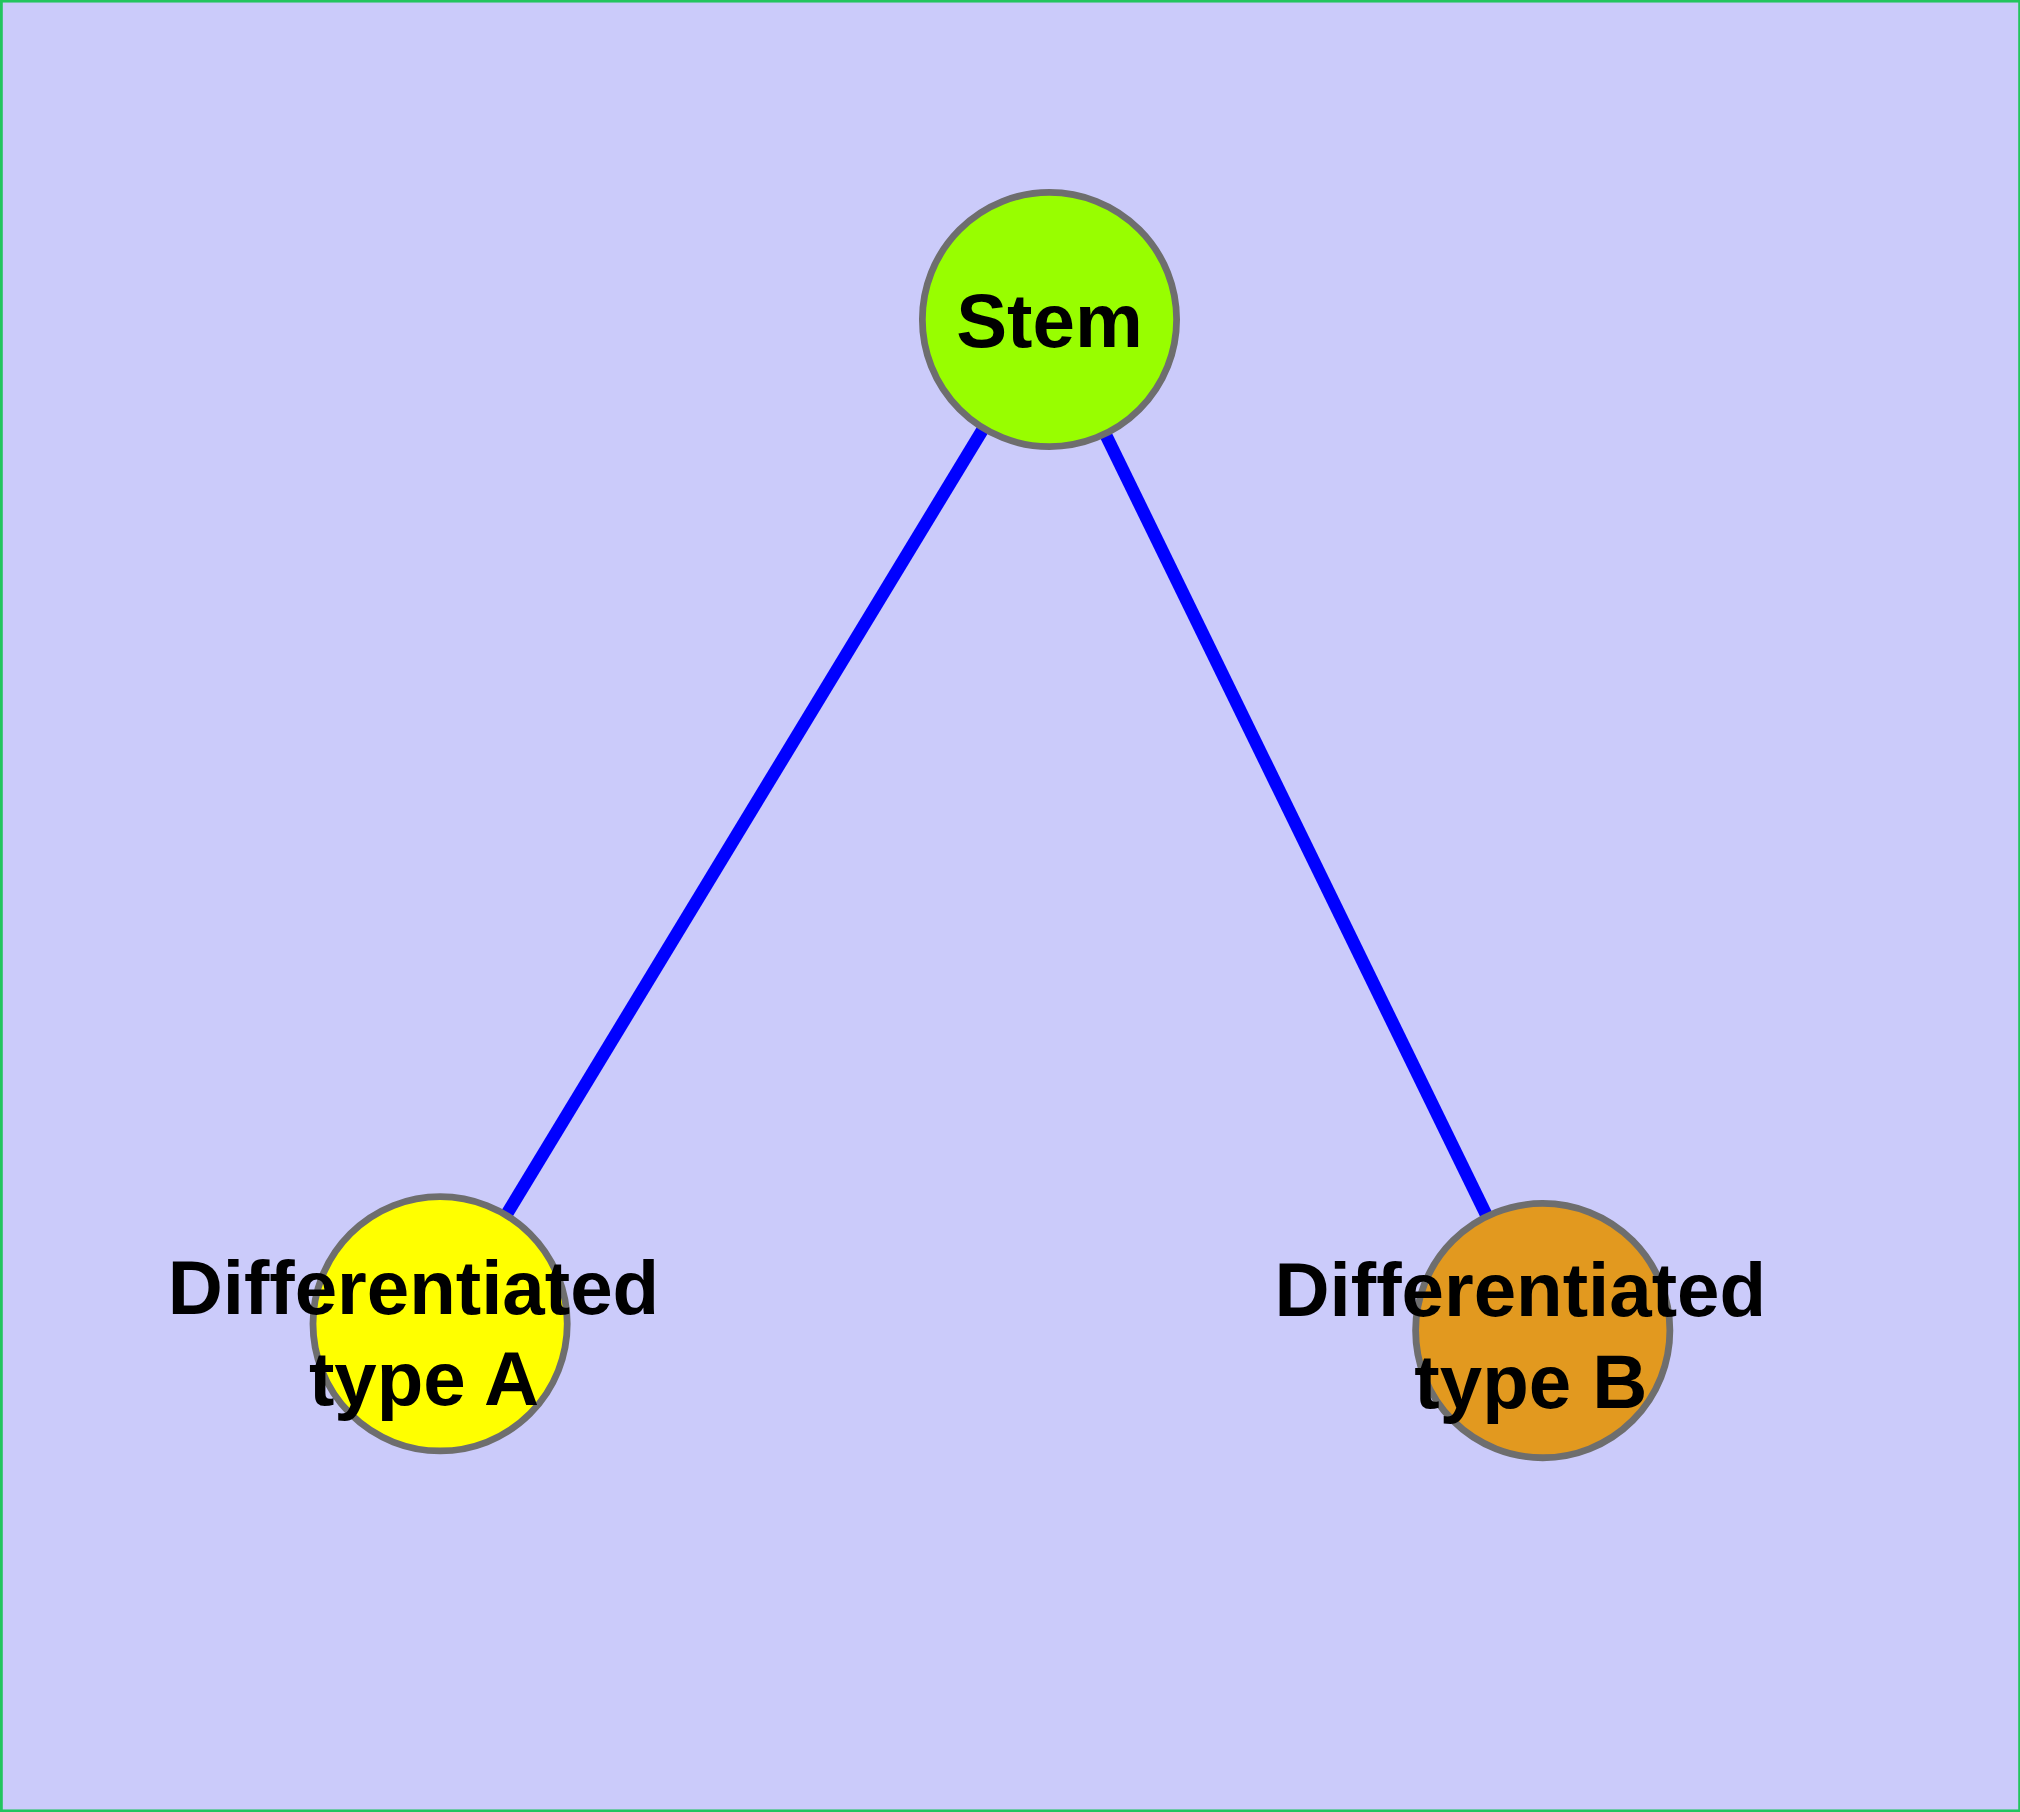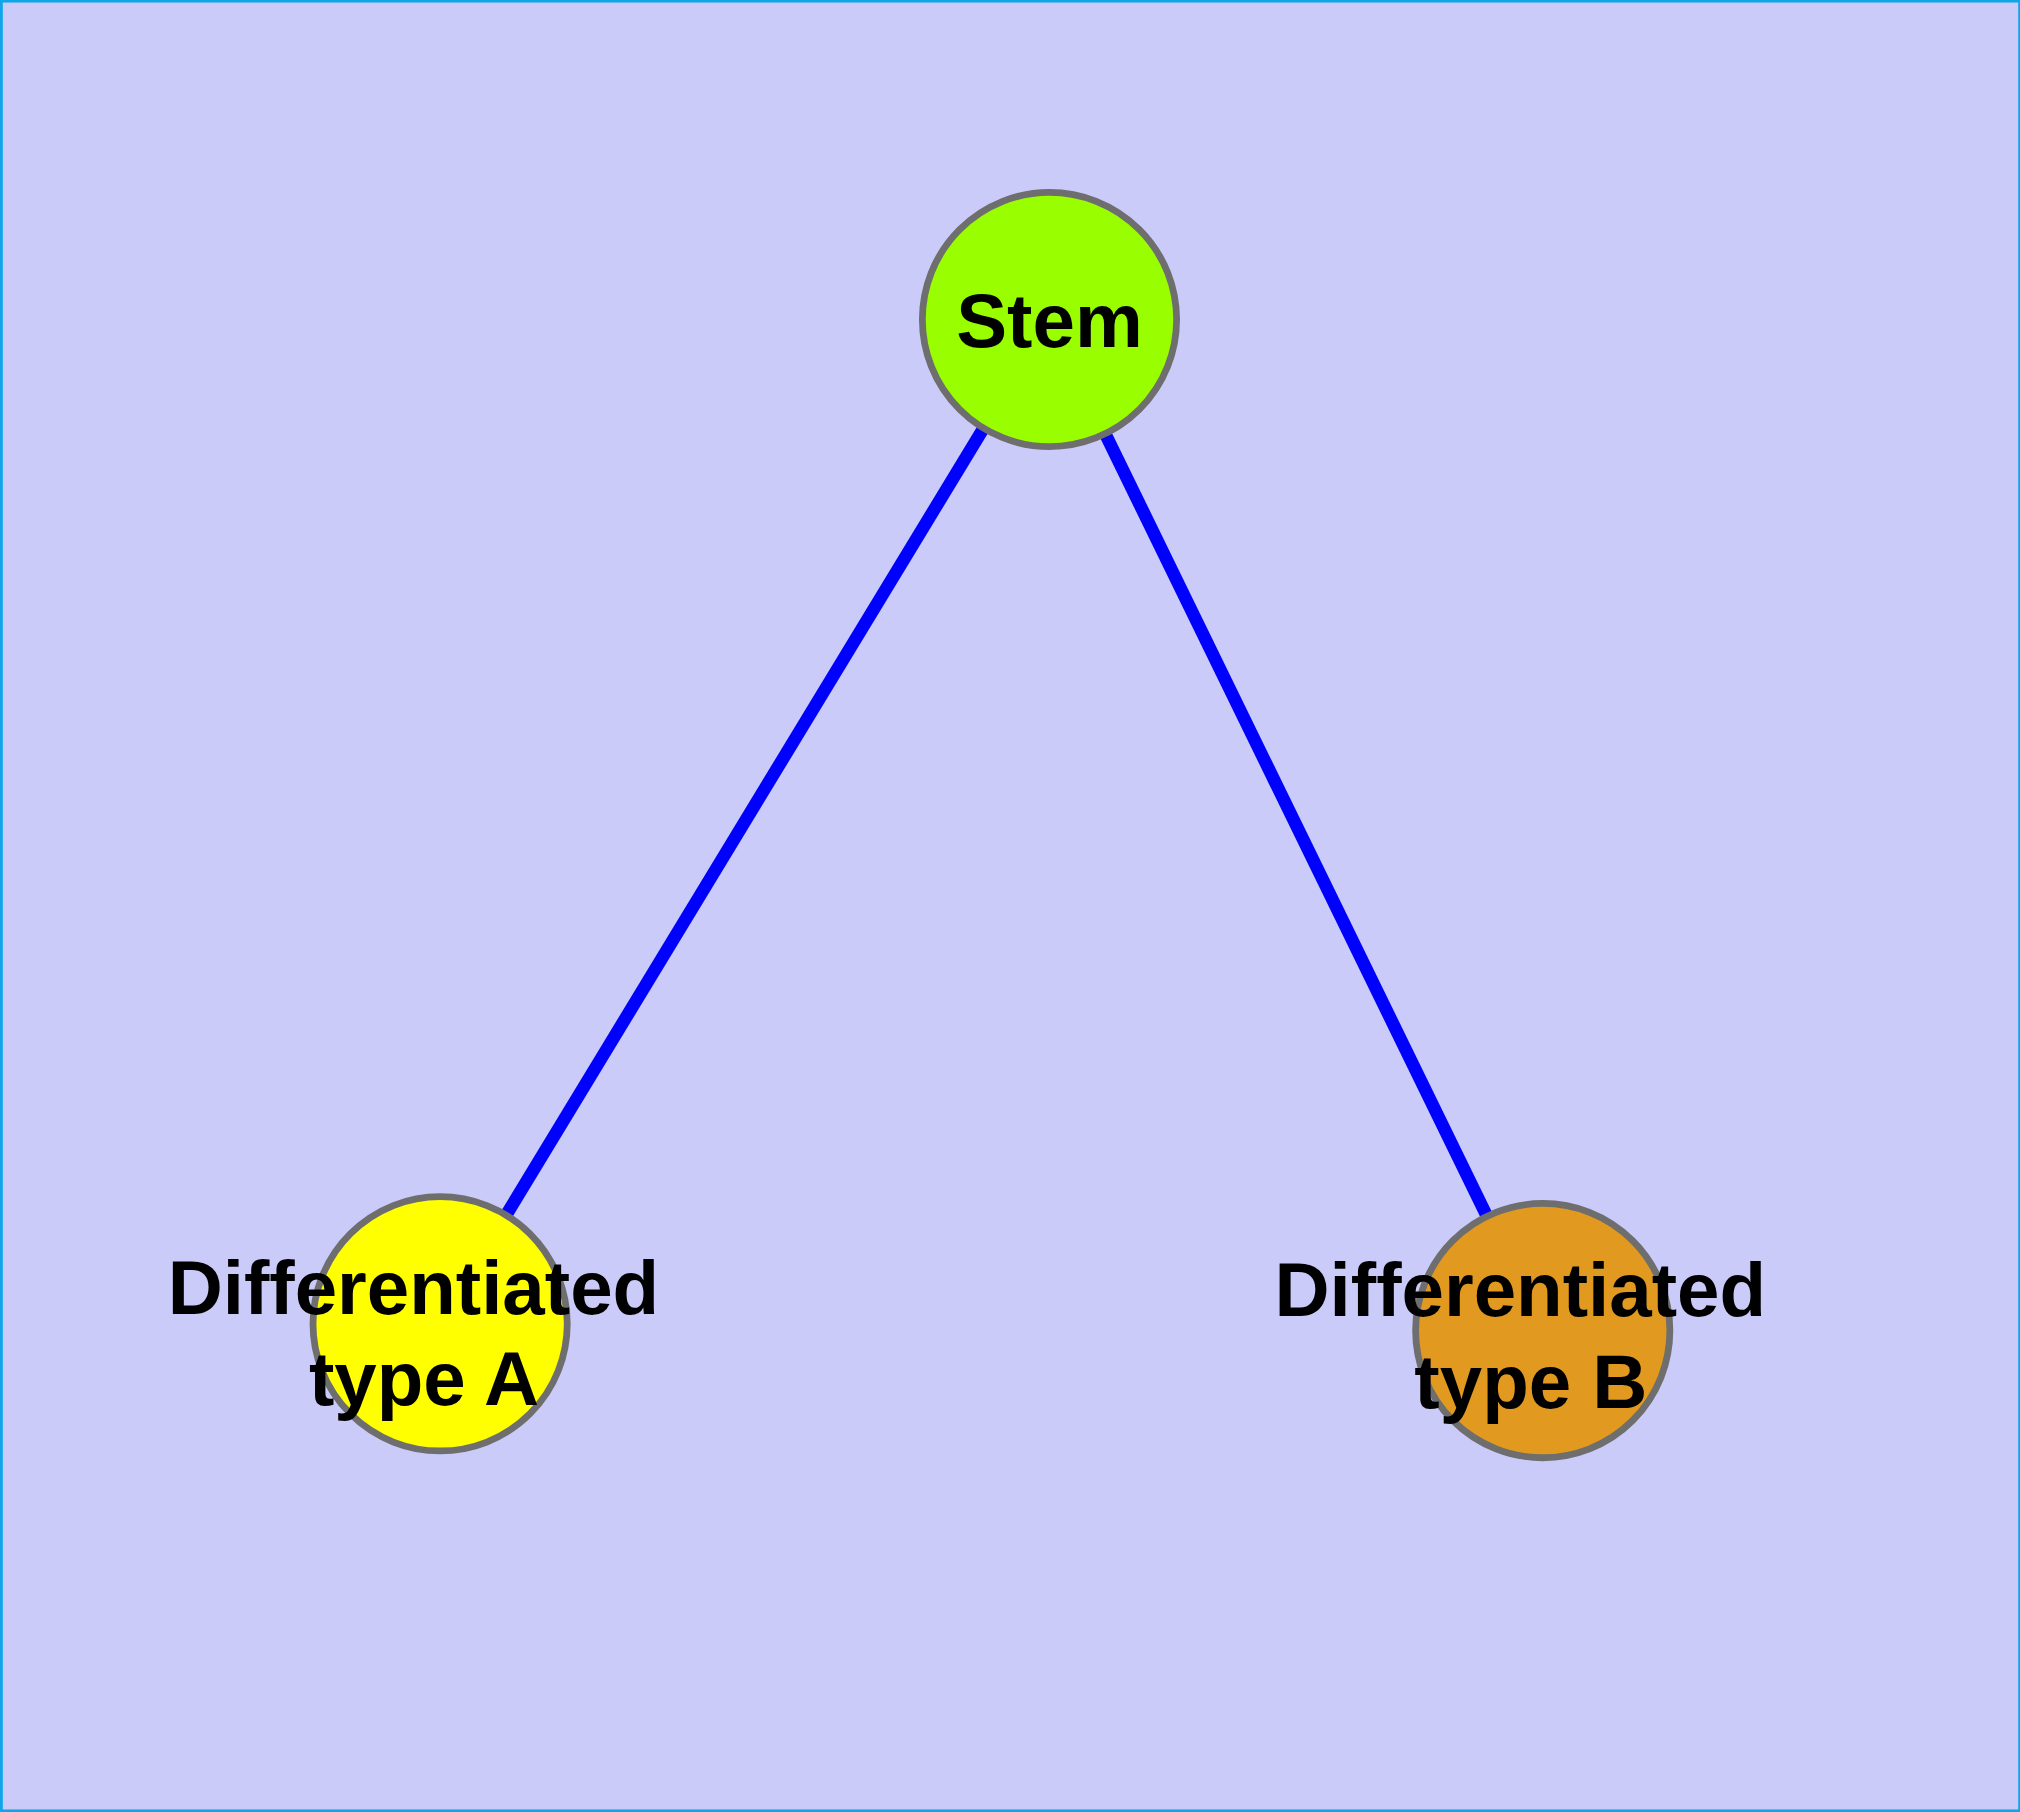--- a/index.html
+++ b/index.html
@@ -3,21 +3,21 @@
 <meta charset="utf-8">
 <style>
   html, body {
     margin: 0;
     padding: 0;
     background: #ffffff;
   }
   .canvas-wrap {
     width: 2021px;
     height: 1812px;
-    background: #0ea5e9;
+    background: #22c55e;
     position: relative;
   }
   svg.graph {
     display: block;
     width: 2021px;
     height: 1812px;
   }
   .edge {
     fill: none;
     stroke-width: 15;

